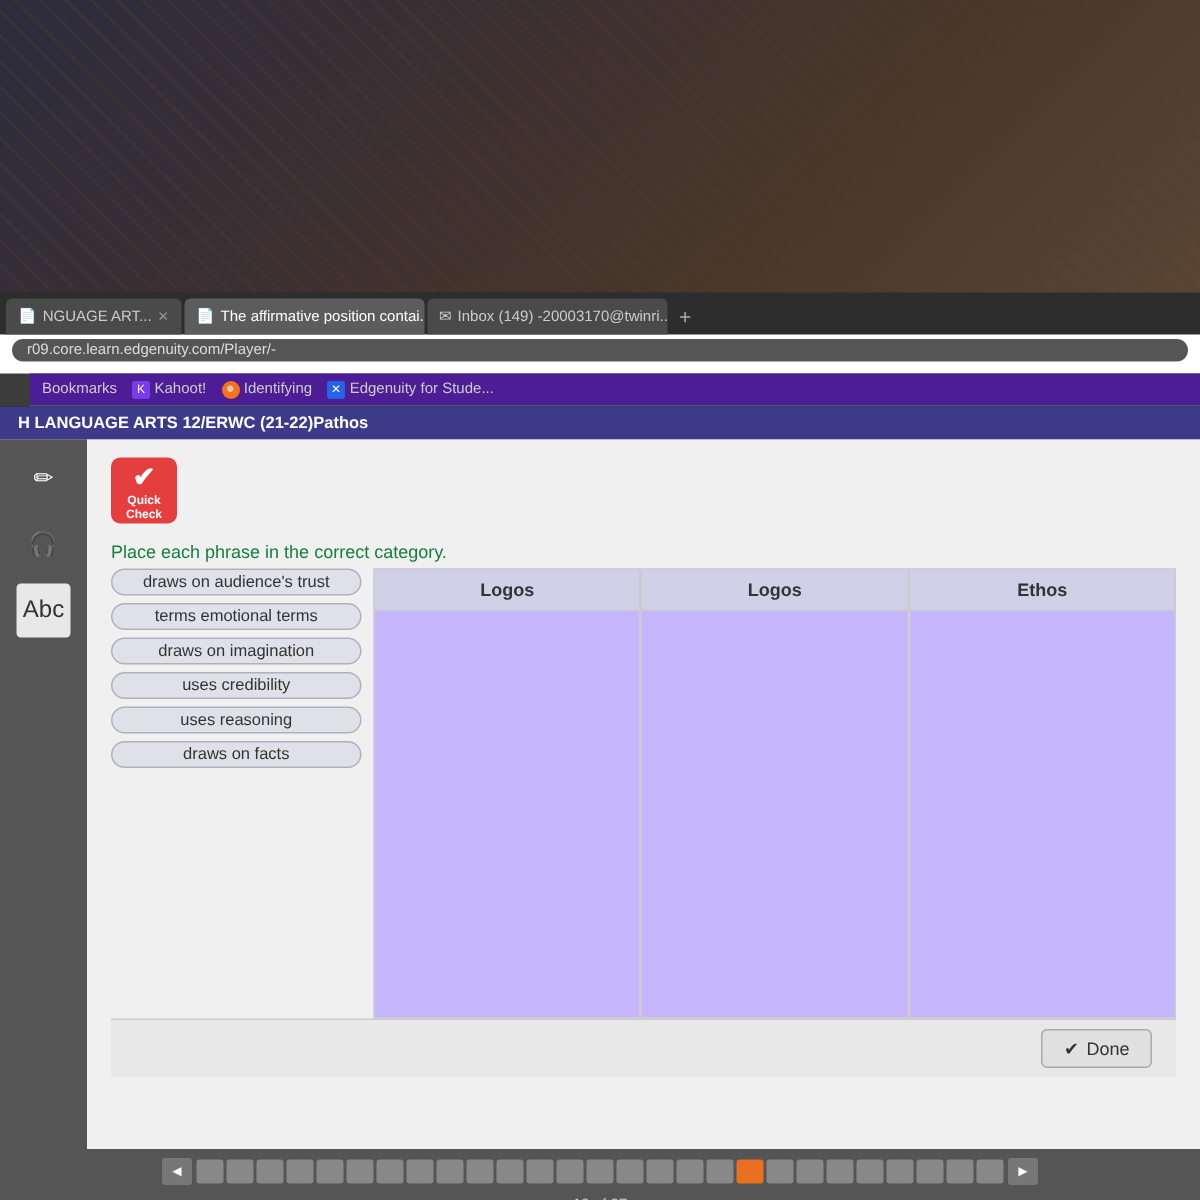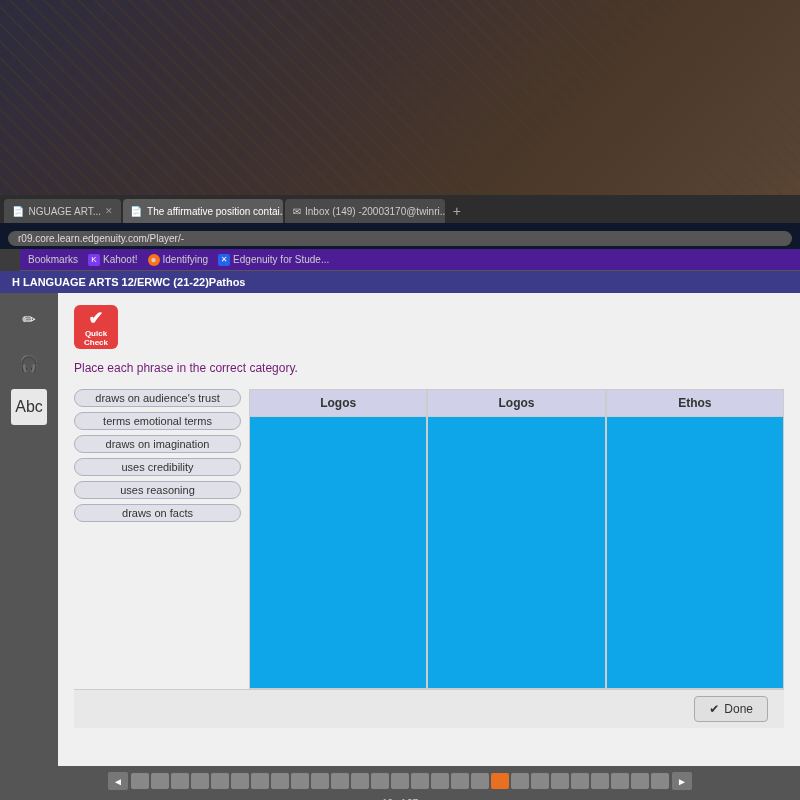--- a/index.html
+++ b/index.html
@@ -74,22 +74,22 @@
       display: flex;
       align-items: center;
       padding: 0 6px;
       color: #aaa;
       font-size: 14px;
       cursor: pointer;
     }
 
     .address-bar-row {
       display: flex;
-      align-items: flex-end;
-      background: #0f172a;
+      align-items: flex-start;
+      background: #ffffff;
       padding: 3px 8px;
       gap: 6px;
       height: 26px;
     }
     .address-bar {
       flex: 1;
       background: #555;
       border-radius: 12px;
       padding: 2px 10px;
       color: #ddd;
@@ -203,22 +203,22 @@
       color: white;
     }
     .activity-title {
       color: #1a3a8f;
       font-size: 20px;
       font-weight: bold;
     }
 
     .instructions {
       font-size: 12px;
-      color: #701a75;
-      margin-bottom: 14px;
+      color: #15803d;
+      margin-bottom: 4px;
     }
 
     
     .drag-area {
       display: flex;
       gap: 0;
       width: 100%;
     }
 
     
@@ -243,21 +243,21 @@
 
     
     .categories {
       flex: 1;
       display: flex;
       gap: 0;
     }
     .category-column {
       flex: 1;
       border: 1px solid #ccc;
-      background: #0ea5e9;
+      background: #c4b5fd;
       display: flex;
       flex-direction: column;
       min-height: 300px;
     }
     .category-header {
       background: #d0d0e8;
       border-bottom: 1px solid #ccc;
       padding: 6px;
       text-align: center;
       font-size: 12px;

